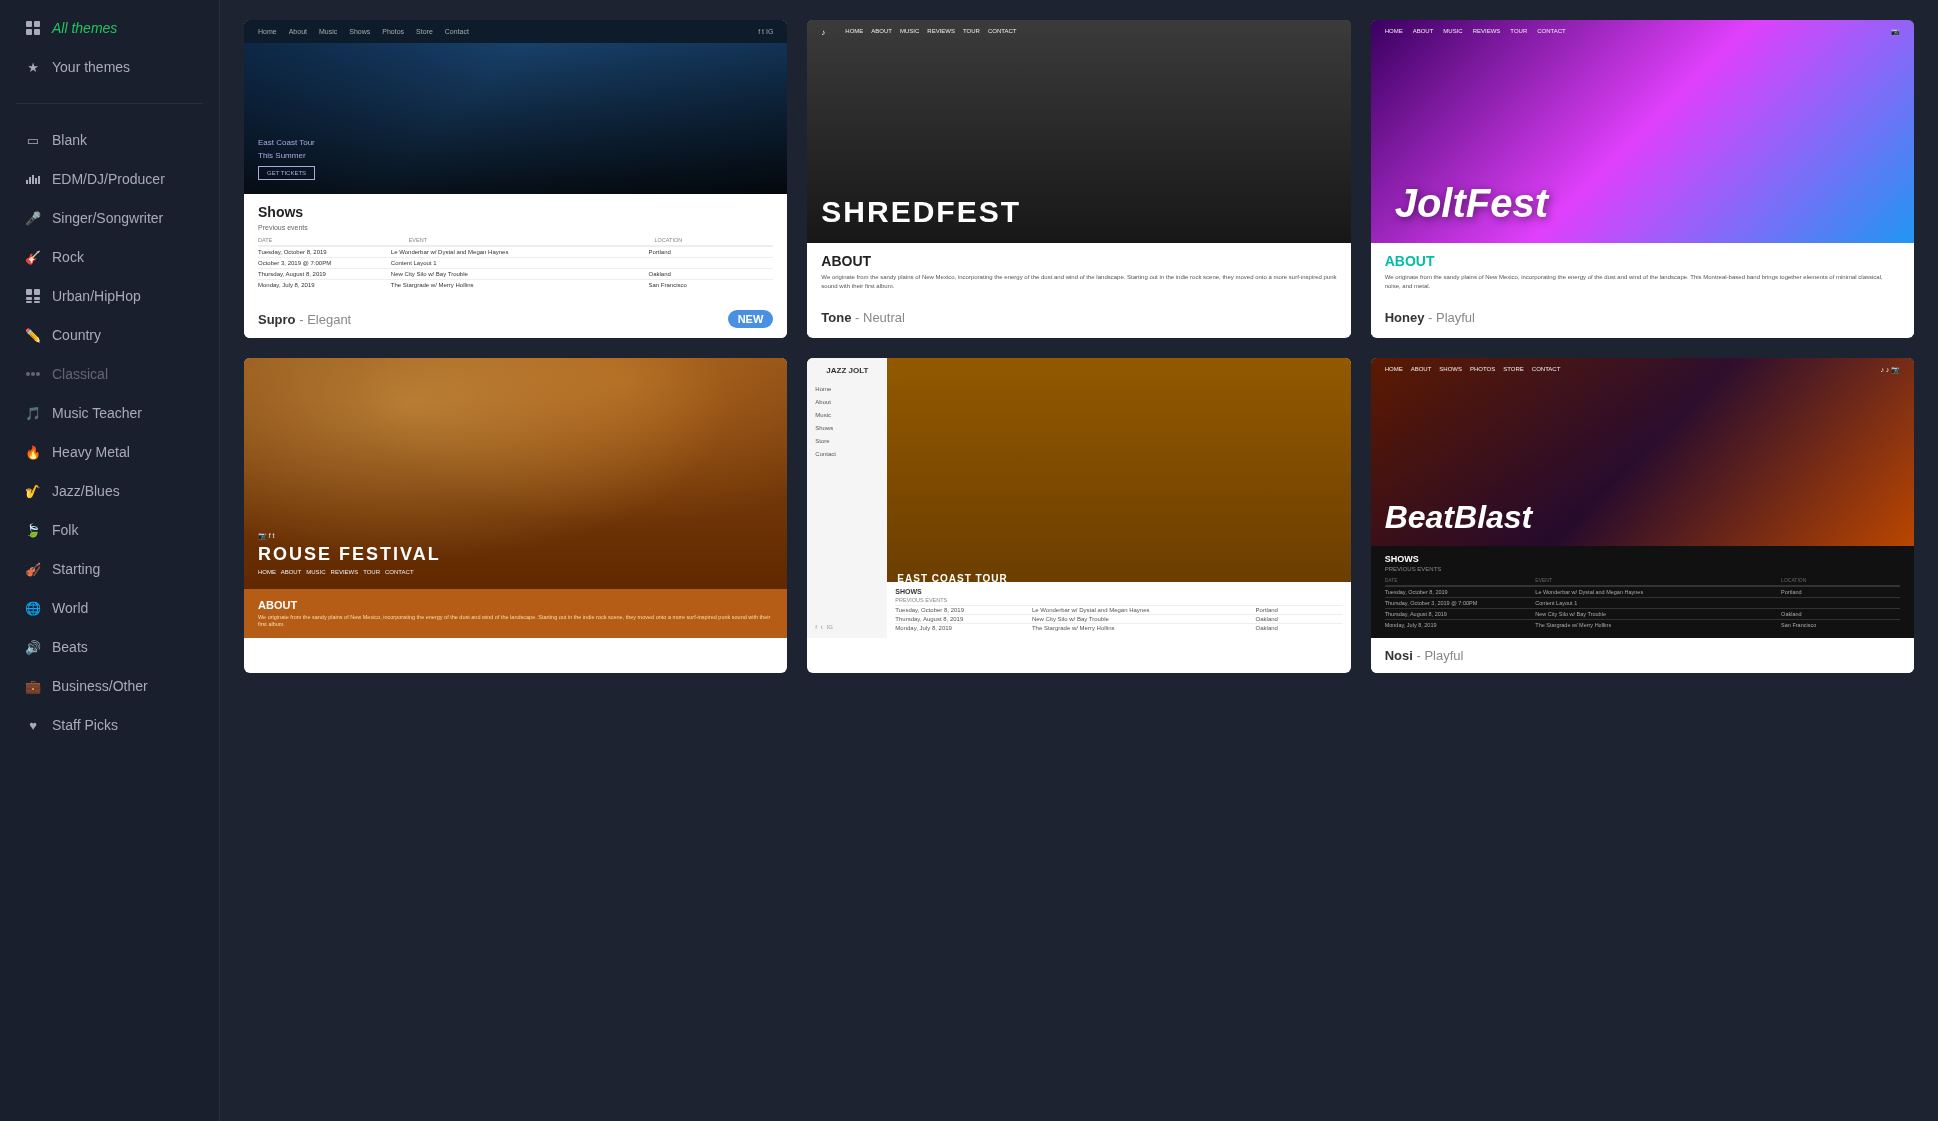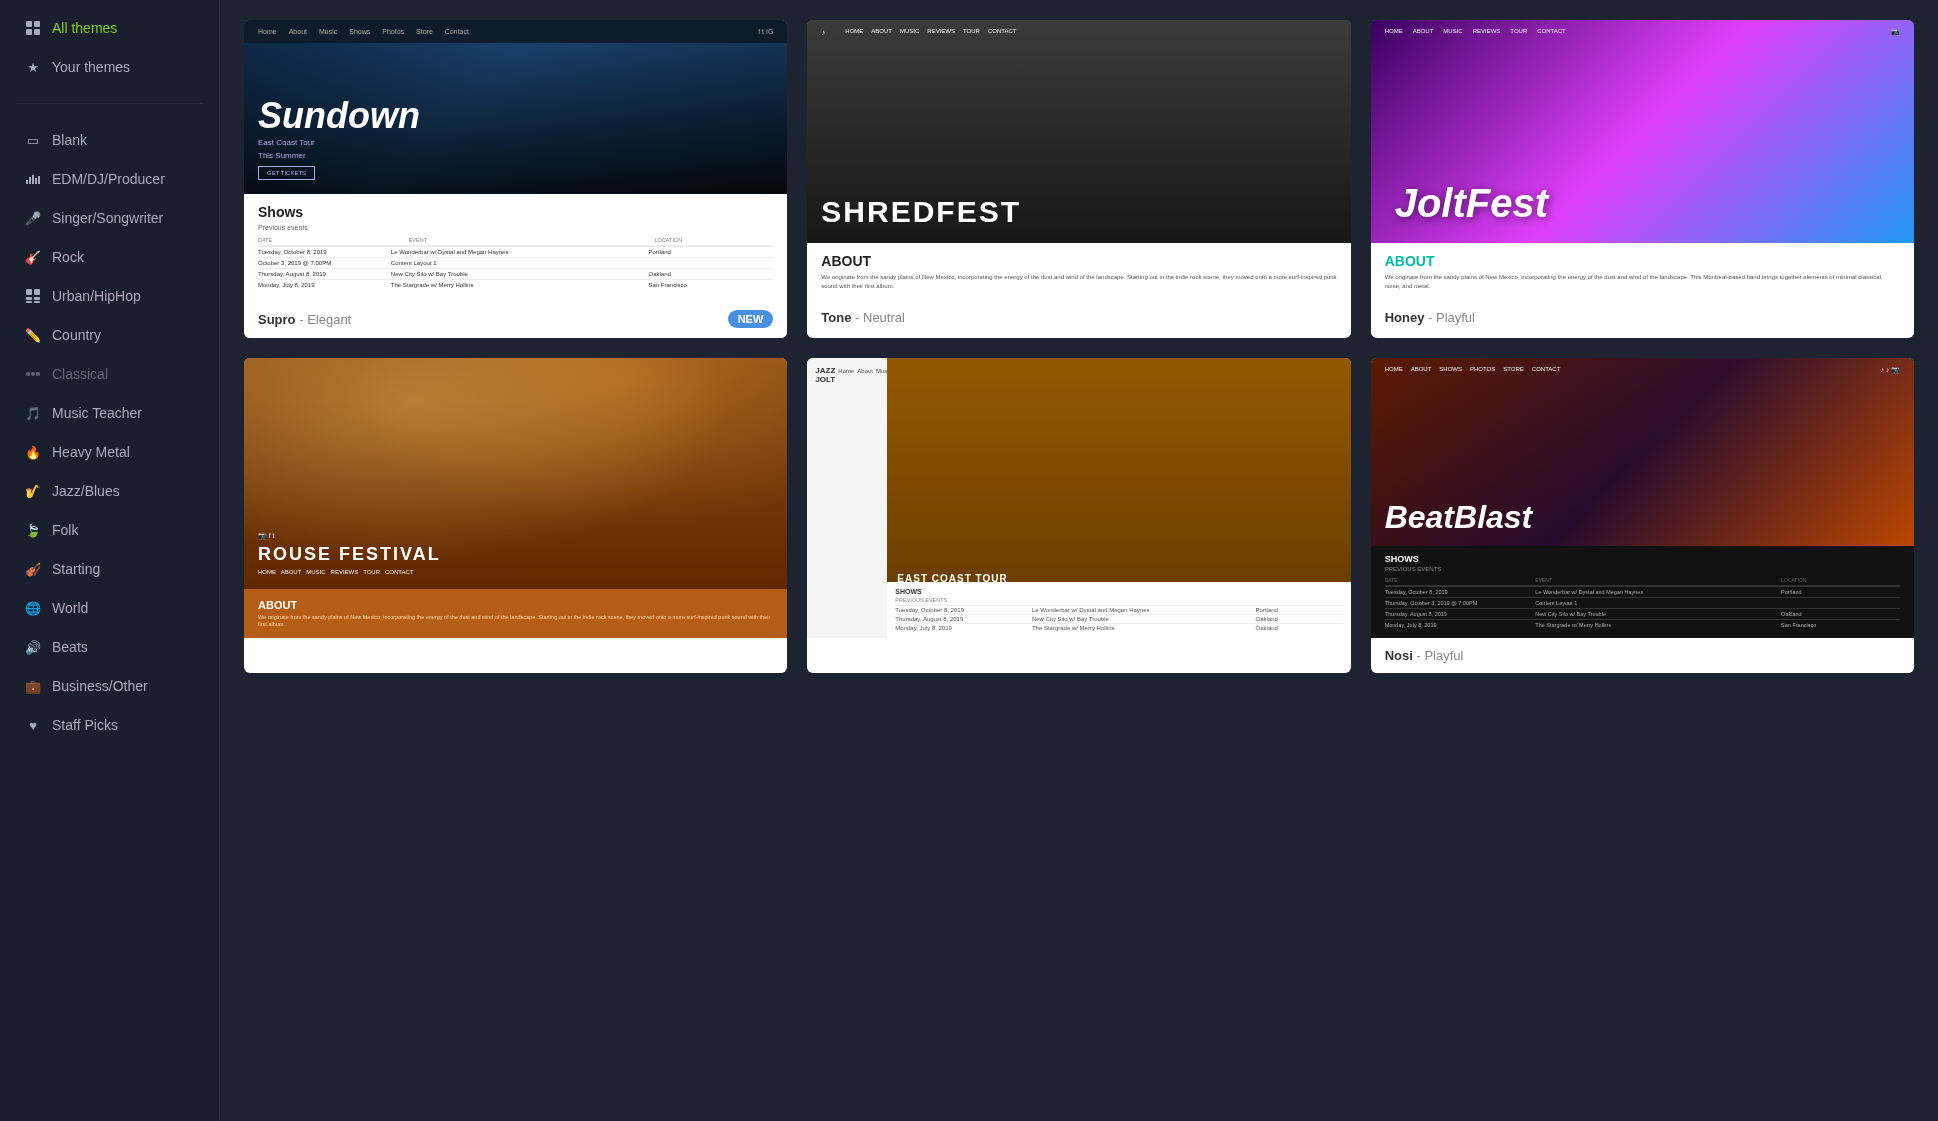--- a/index.html
+++ b/index.html
@@ -37,21 +37,22 @@
       gap: 10px;
       padding: 10px 18px;
       cursor: pointer;
       font-size: 14px;
       color: #aab;
       border-radius: 4px;
       margin: 1px 6px;
       transition: background 0.15s;
     }
     .sidebar-item.active {
-      color: #84cc16;
+      color: #22c55e;
+      font-style: italic;
     }
     .sidebar-icon {
       width: 18px;
       height: 18px;
       display: flex;
       align-items: center;
       justify-content: center;
       font-size: 13px;
       flex-shrink: 0;
       color: #aab;
@@ -314,21 +315,21 @@
     }
     .alto-sidebar {
       display: flex;
       height: 100%;
     }
     .alto-left {
       width: 80px;
       background: #f5f5f5;
       padding: 8px;
       display: flex;
-      flex-direction: row;
+      flex-direction: column;
       gap: 3px;
     }
     .alto-logo { font-size: 8px; font-weight: 700; color: #333; margin-bottom: 6px; text-align: center; }
     .alto-menu-item { font-size: 6px; color: #555; padding: 2px 0; }
     .alto-social { display: flex; gap: 4px; margin-top: auto; font-size: 6px; color: #999; }
     .alto-right {
       flex: 1;
       position: relative;
       overflow: hidden;
     }
@@ -567,21 +568,20 @@
           <span>Home</span>
             <span>About</span>
             <span>Music</span>
             <span>Shows</span>
             <span>Photos</span>
             <span>Store</span>
             <span>Contact</span>
           <span style="margin-left:auto">f  t  IG</span>
         </div>
         <div class="hero">
-          <div class="hero-title-supro">Sundown</div>
           <div class="hero-sub">East Coast Tour</div>
           <div class="hero-sub">This Summer</div>
           <div class="hero-btn">GET TICKETS</div>
         </div>
         <div class="shows-section">
           <div class="shows-title">Shows</div>
           <div class="shows-sub">Previous events</div>
           <div style="display:flex;gap:8px;font-size:5.5px;color:#888;padding:2px 0;border-bottom:1px solid #eee;">
             <span style="flex:1.2">DATE</span>
               <span style="flex:2">EVENT</span>

